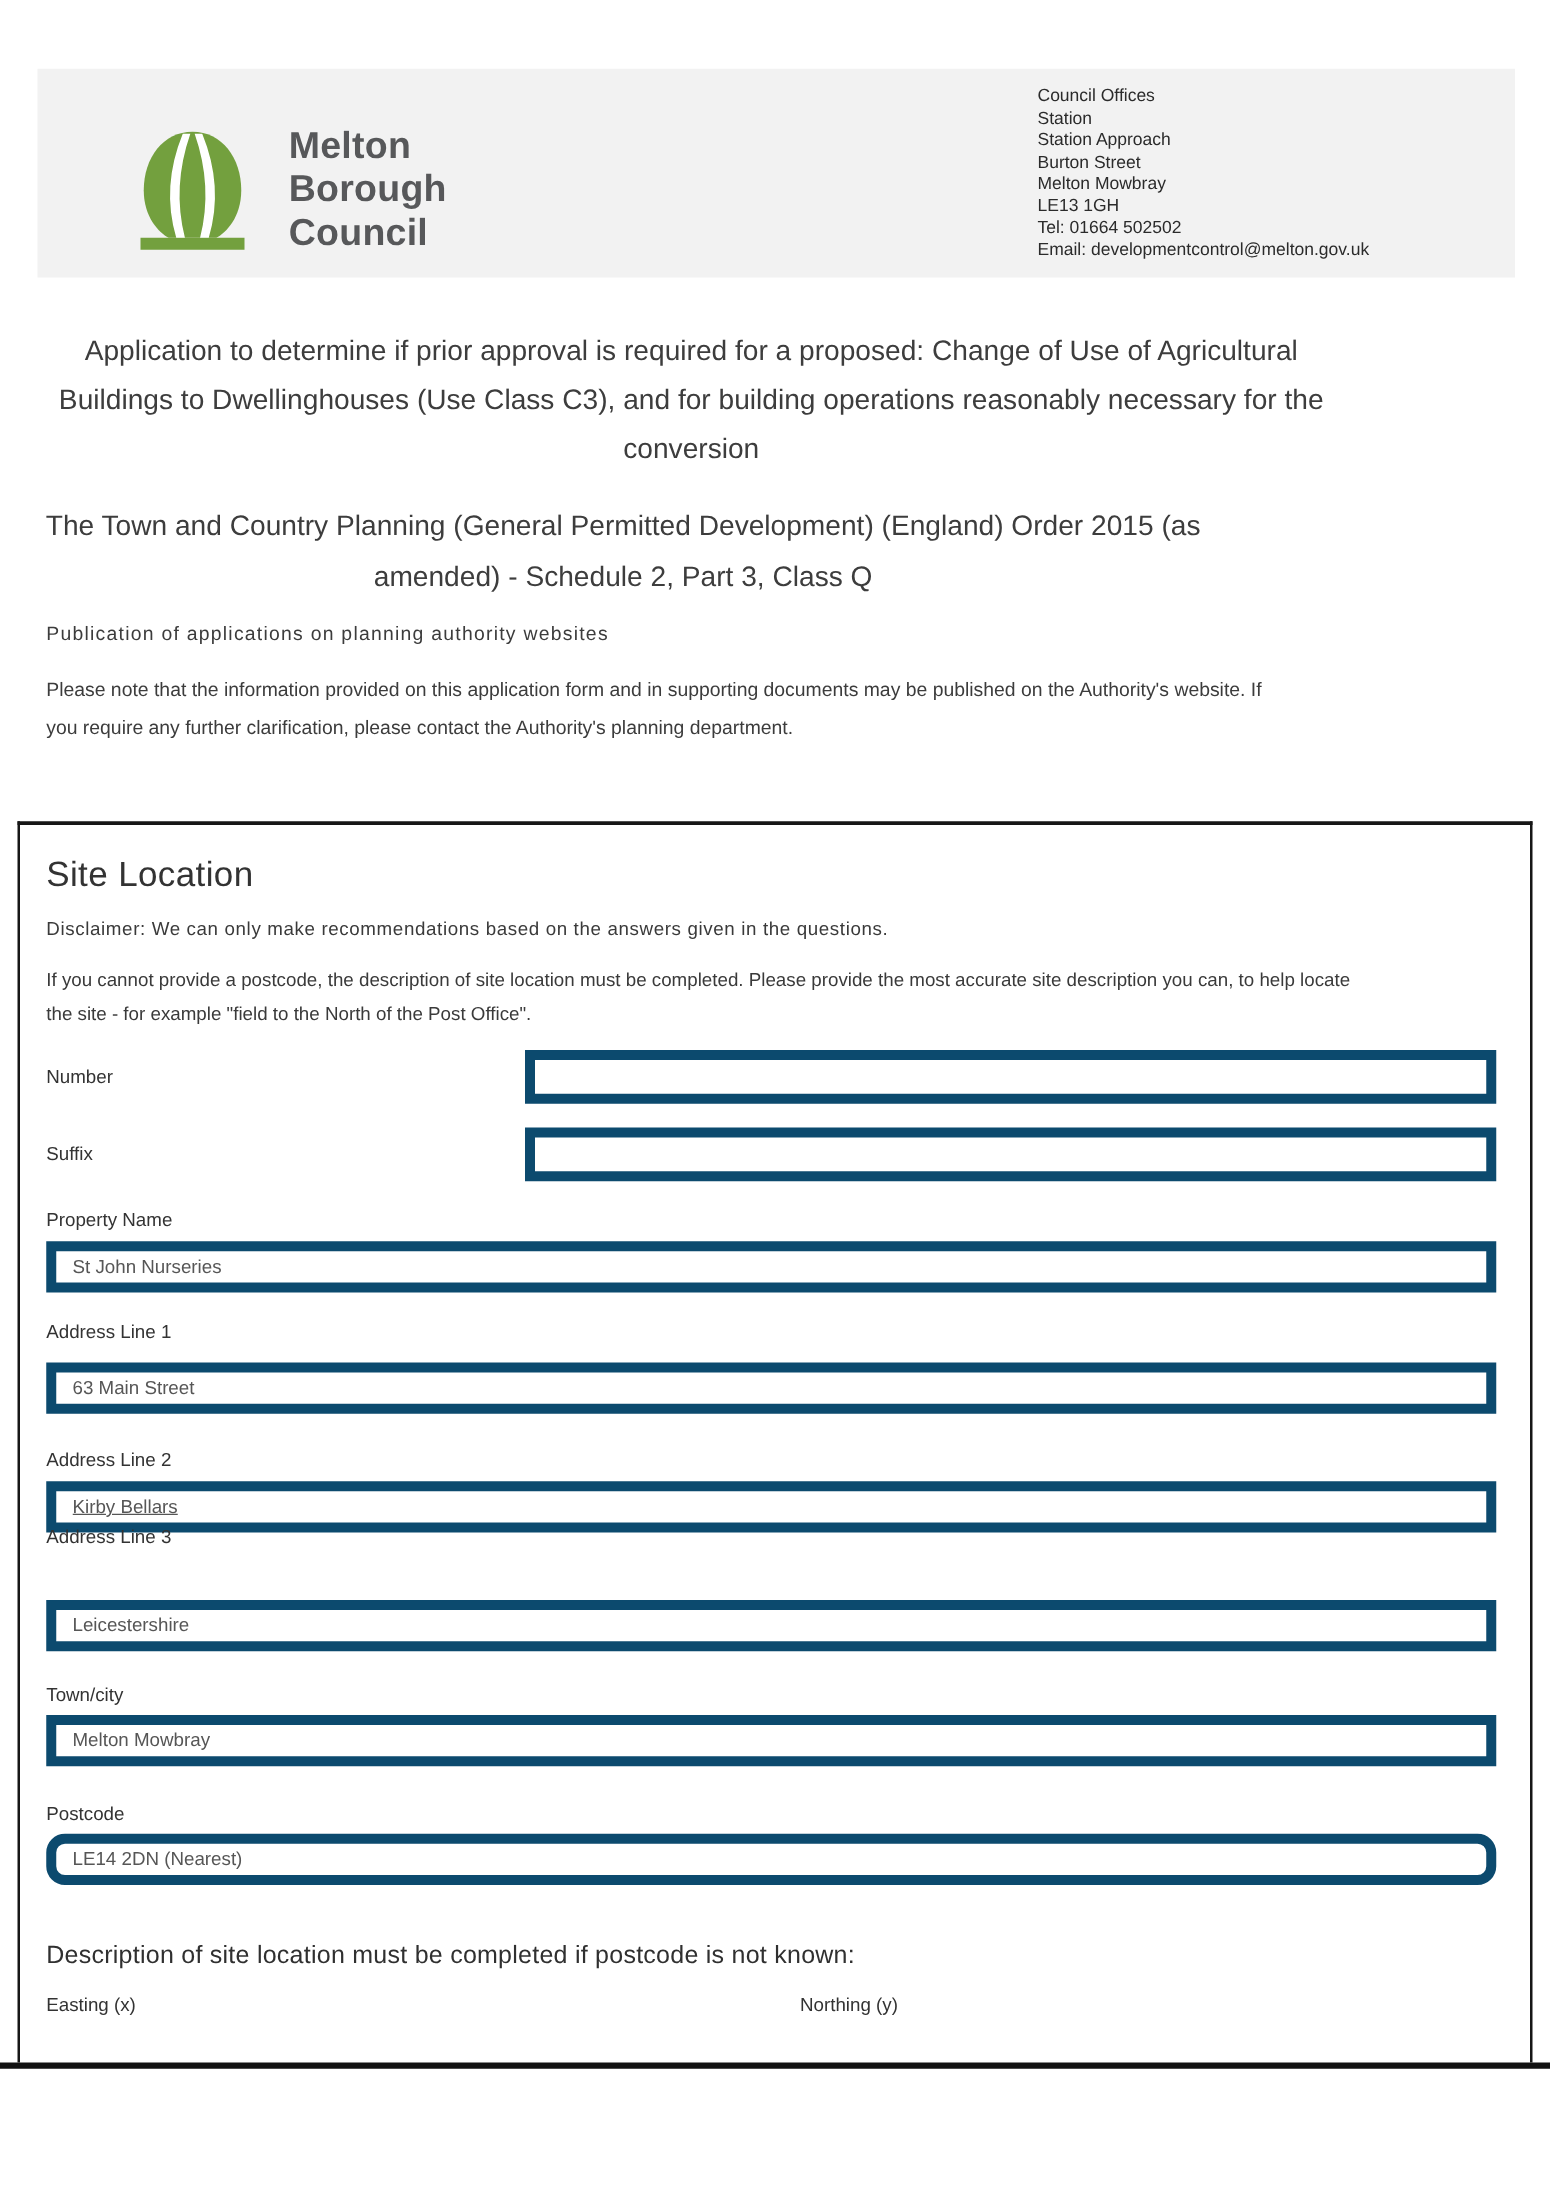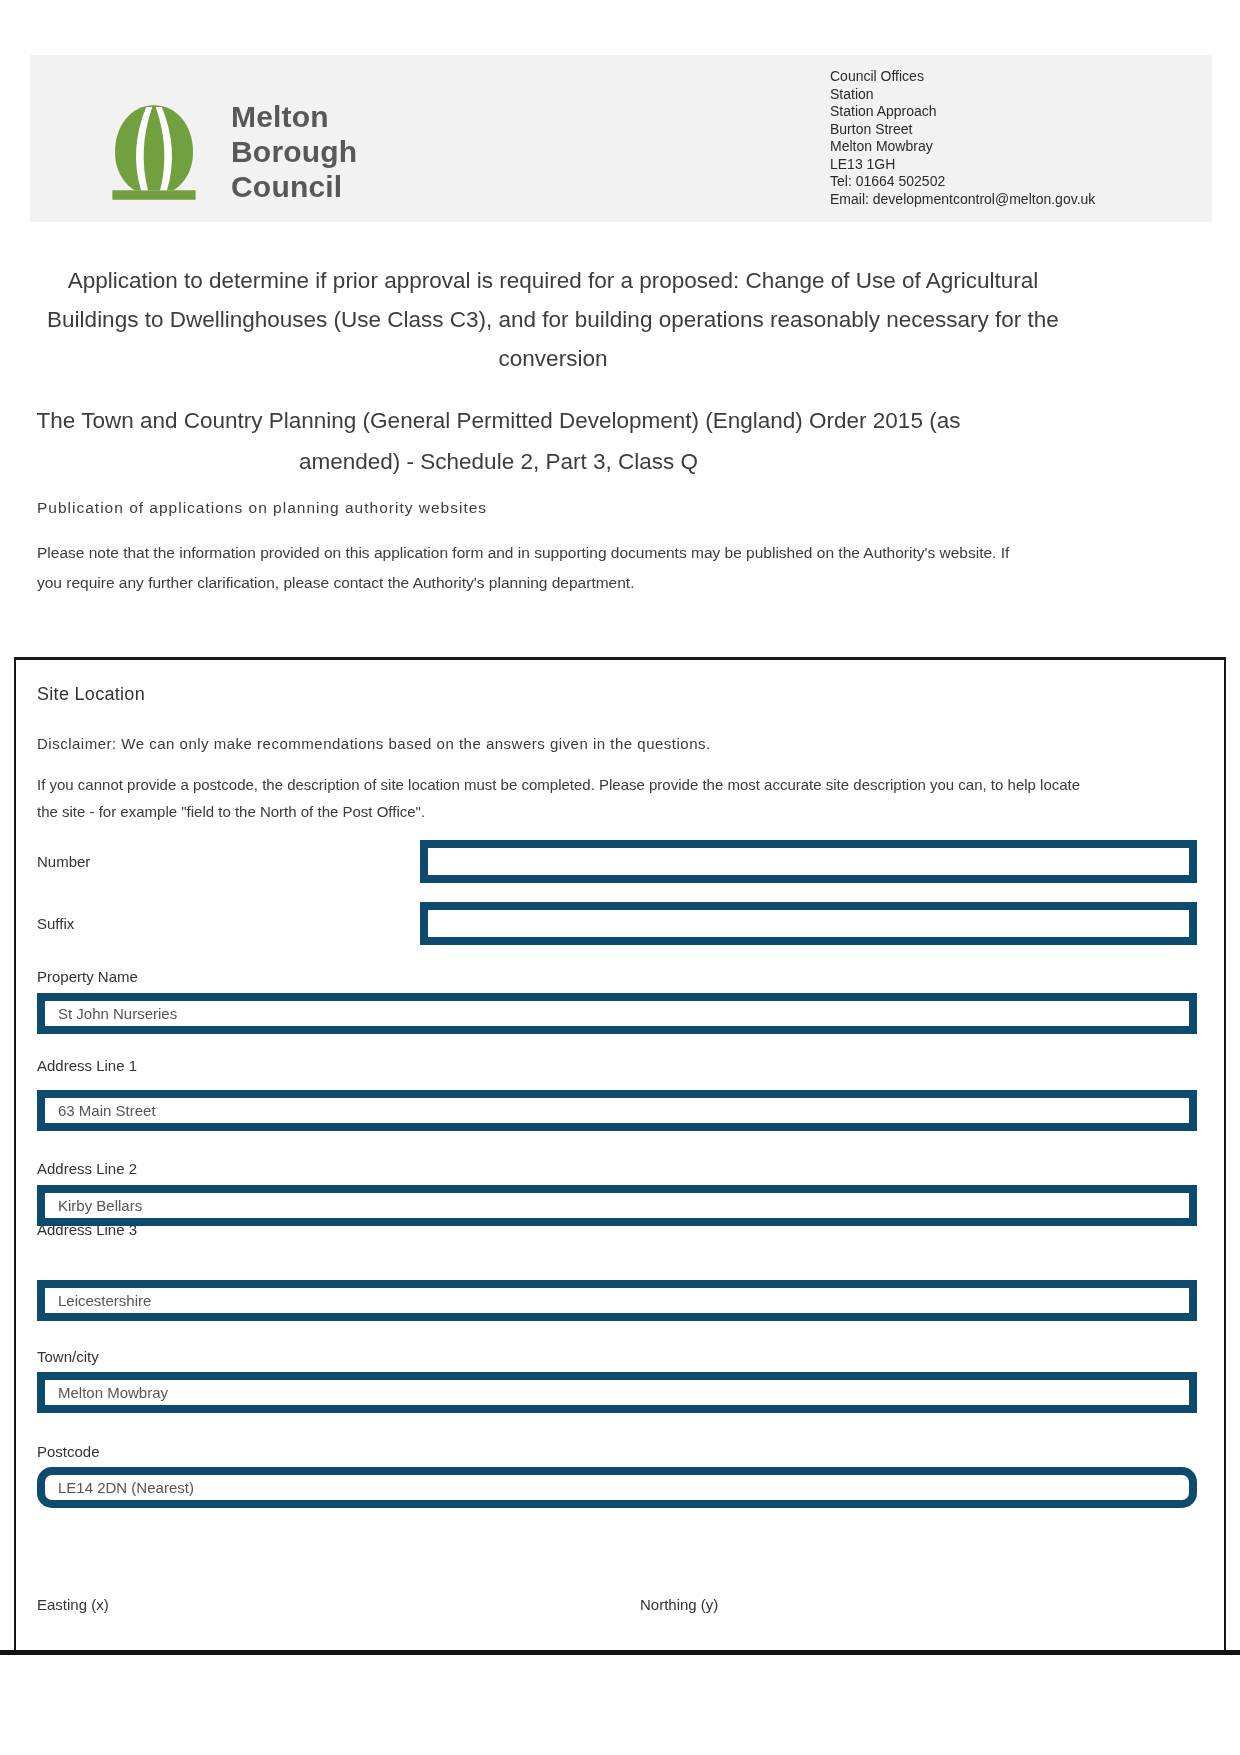--- a/index.html
+++ b/index.html
@@ -24,21 +24,21 @@
   .h2 > div{width:950px;text-align:center;font-size:22.5px;line-height:41px;color:#3d3d3d;}
   .pub-heading{top:499px;left:37px;font-size:15.5px;letter-spacing:1px;color:#3c3c3c;}
   .pub-body{top:538px;left:37px;width:990px;font-size:15.5px;line-height:30px;color:#3c3c3c;}
 
   
   .section-box{
     left:14px;top:657px;width:1212px;height:993px;box-sizing:border-box;
     border:2px solid #161616;border-top-width:3px;border-bottom:none;
     background:#ffffff;overflow:hidden;
   }
-  .sec-h{top:24px;left:21px;font-size:18px;color:#333;letter-spacing:0.3px;}
+  .sec-h{top:24px;left:21px;font-size:28px;color:#333;letter-spacing:0.3px;}
   .disclaimer{top:75px;left:21px;font-size:15px;letter-spacing:0.5px;color:#3a3a3a;}
   .instructions{top:112px;left:21px;width:1050px;font-size:15px;line-height:26.5px;color:#3a3a3a;}
   .f-label{font-size:15px;color:#333;}
   .f-input{
     box-sizing:border-box;border:8px solid #0c4a6e;background:#fff;border-radius:0;
     font-family:"Liberation Sans","DejaVu Sans",sans-serif;
     font-size:15px;color:#565656;padding:0 13px;outline:none;
   }
   .inline-input{left:404px;width:777px;height:43px;}
   .full-input{left:21px;width:1160px;height:41px;}
@@ -98,28 +98,29 @@
   <label class="abs f-label" style="top:255px;left:21px;">Suffix</label>
   <input class="abs f-input inline-input" style="top: 242px;" type="text" value="">
 
   <label class="abs f-label" style="top:308px;left:21px;">Property Name</label>
   <input class="abs f-input full-input" style="top: 333px;" type="text" value="St John Nurseries">
 
   <label class="abs f-label" style="top:397px;left:21px;">Address Line 1</label>
   <input class="abs f-input full-input" style="top: 430px;" type="text" value="63 Main Street">
 
   <label class="abs f-label" style="top:500px;left:21px;">Address Line 2</label>
-  <input class="abs f-input full-input" style="top: 525px;" type="text" value="Kirby Bellars">
+  <input class="abs f-input full-input" style="top: 525px; text-decoration: underline;" type="text" value="Kirby Bellars">
 
   <label class="abs f-label" style="top:561px;left:21px;">Address Line 3</label>
   <input class="abs f-input full-input" style="top: 620px;" type="text" value="Leicestershire">
 
   <label class="abs f-label" style="top:688px;left:21px;">Town/city</label>
   <input class="abs f-input full-input" style="top: 712px;" type="text" value="Melton Mowbray">
 
   <label class="abs f-label" style="top:783px;left:21px;">Postcode</label>
   <input class="abs f-input full-input" style="top: 807px; border-radius: 15px;" type="text" value="LE14 2DN (Nearest)">
 
+  <div class="abs desc-heading">Description of site location must be completed if postcode is not known:</div>
   <div class="abs coord-label" style="left:21px;">Easting (x)</div>
   <div class="abs coord-label" style="left:624px;">Northing (y)</div>
 </div>
 
 <div class="abs bottom-rule"></div>
 
 </body></html>

